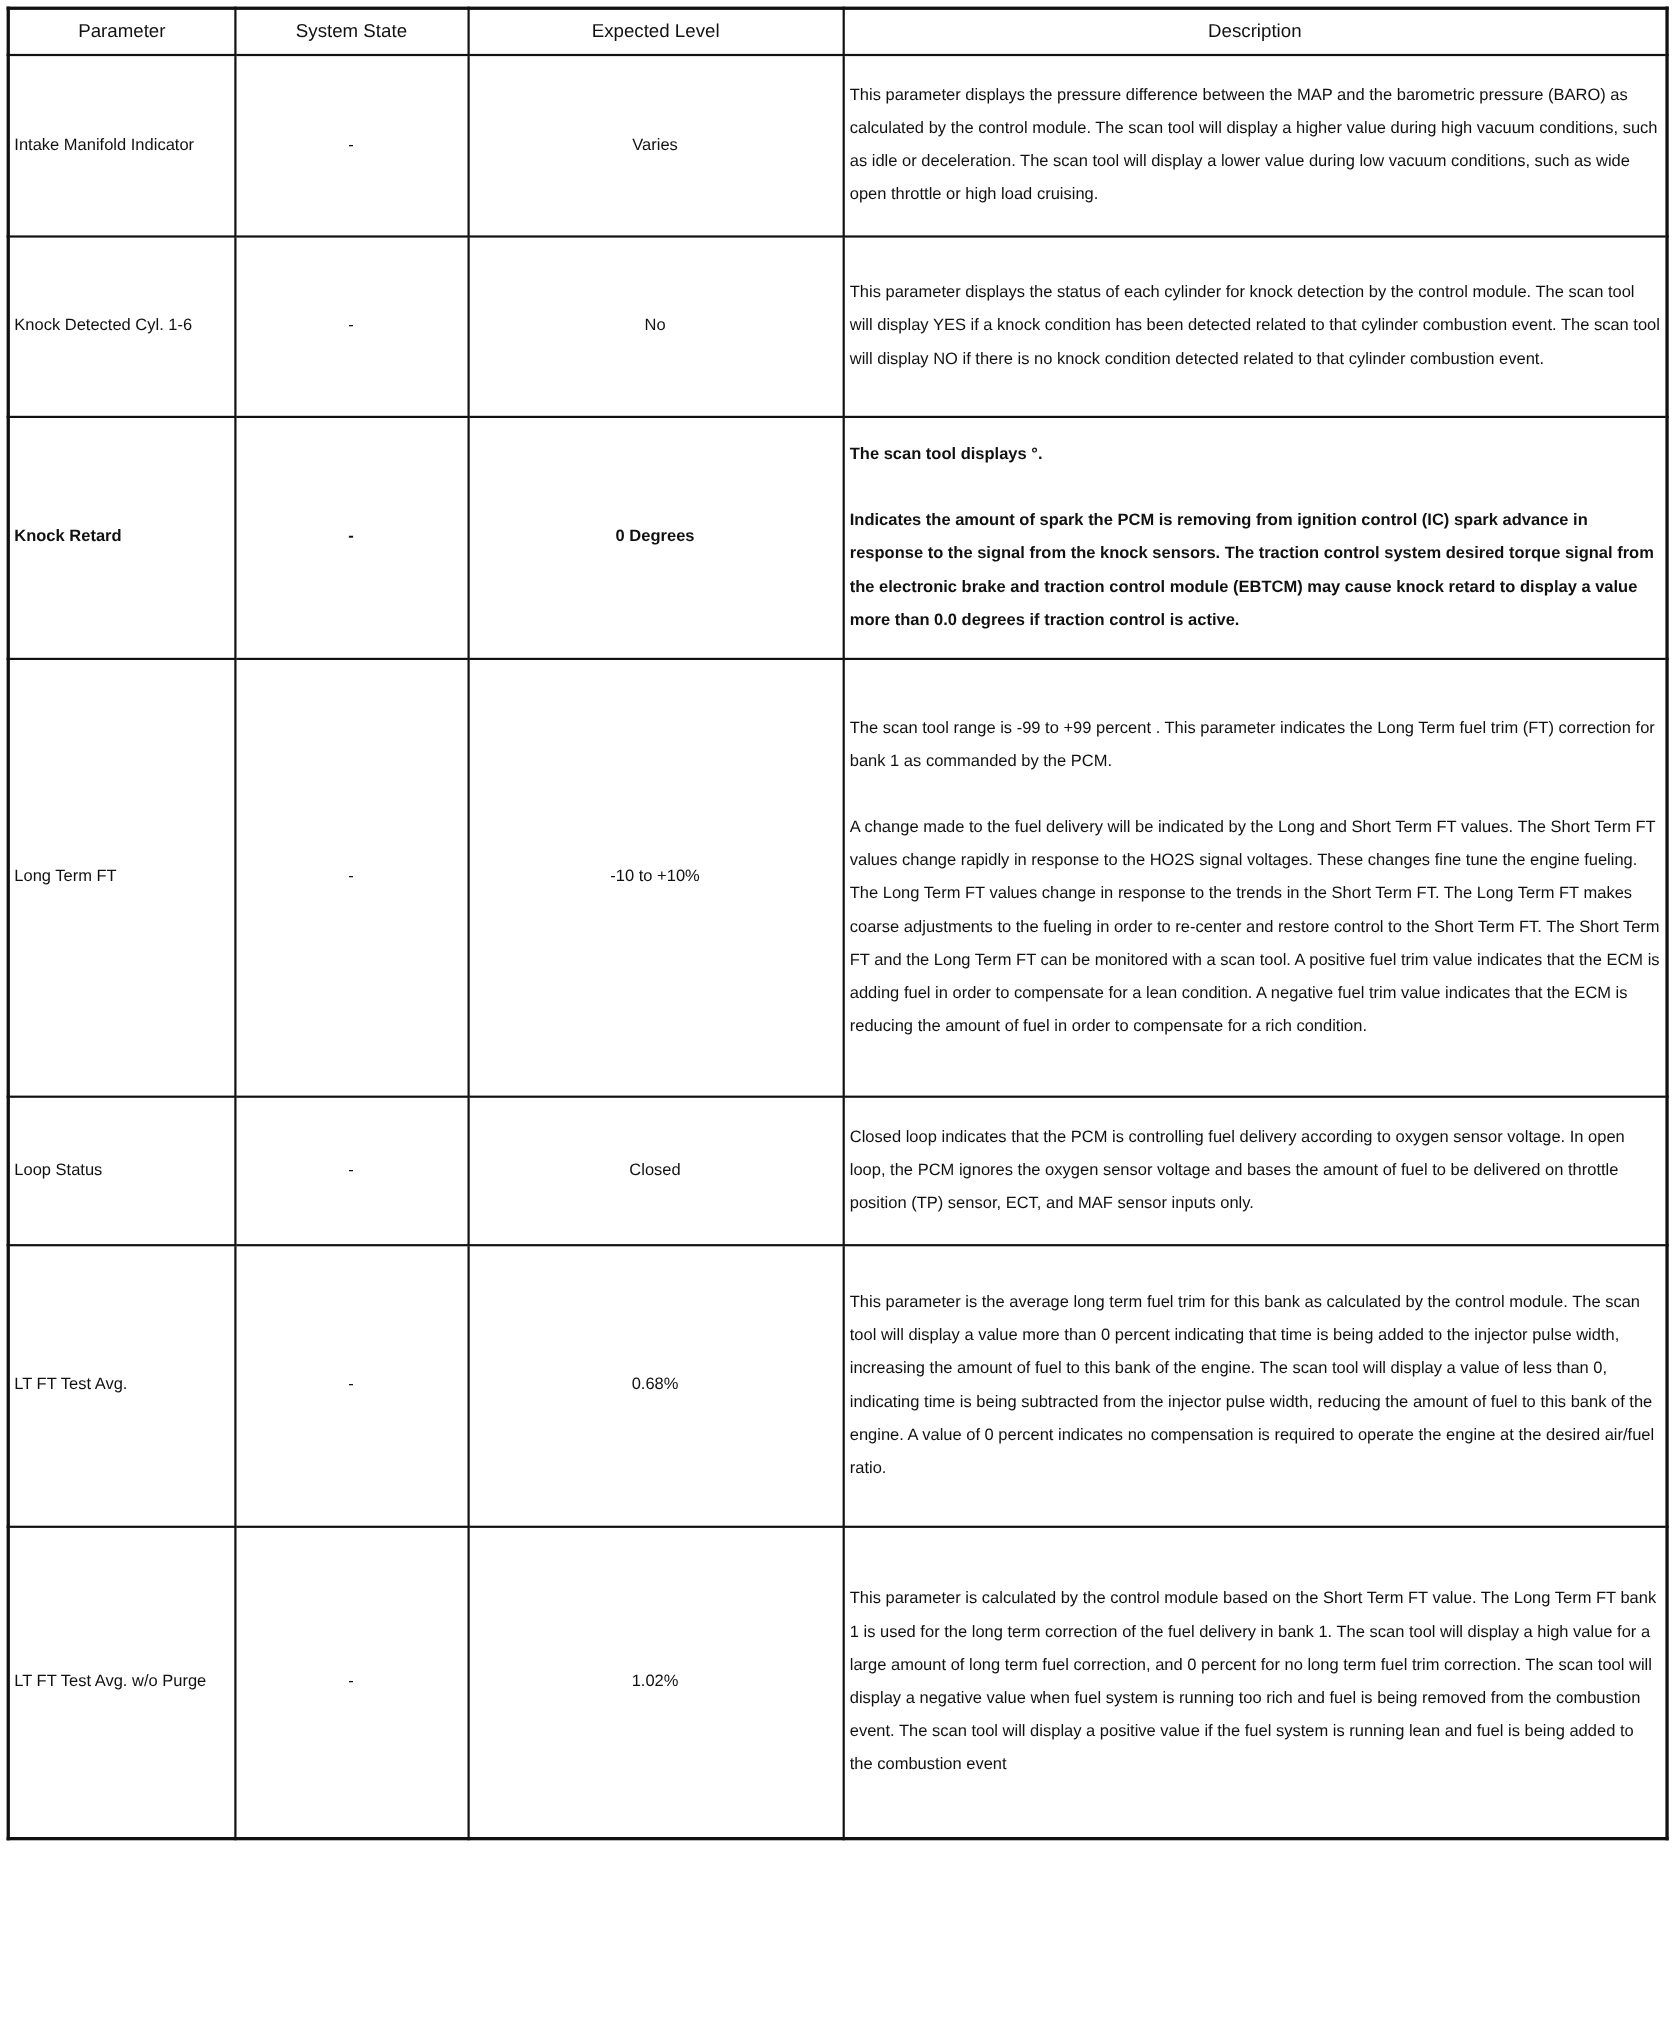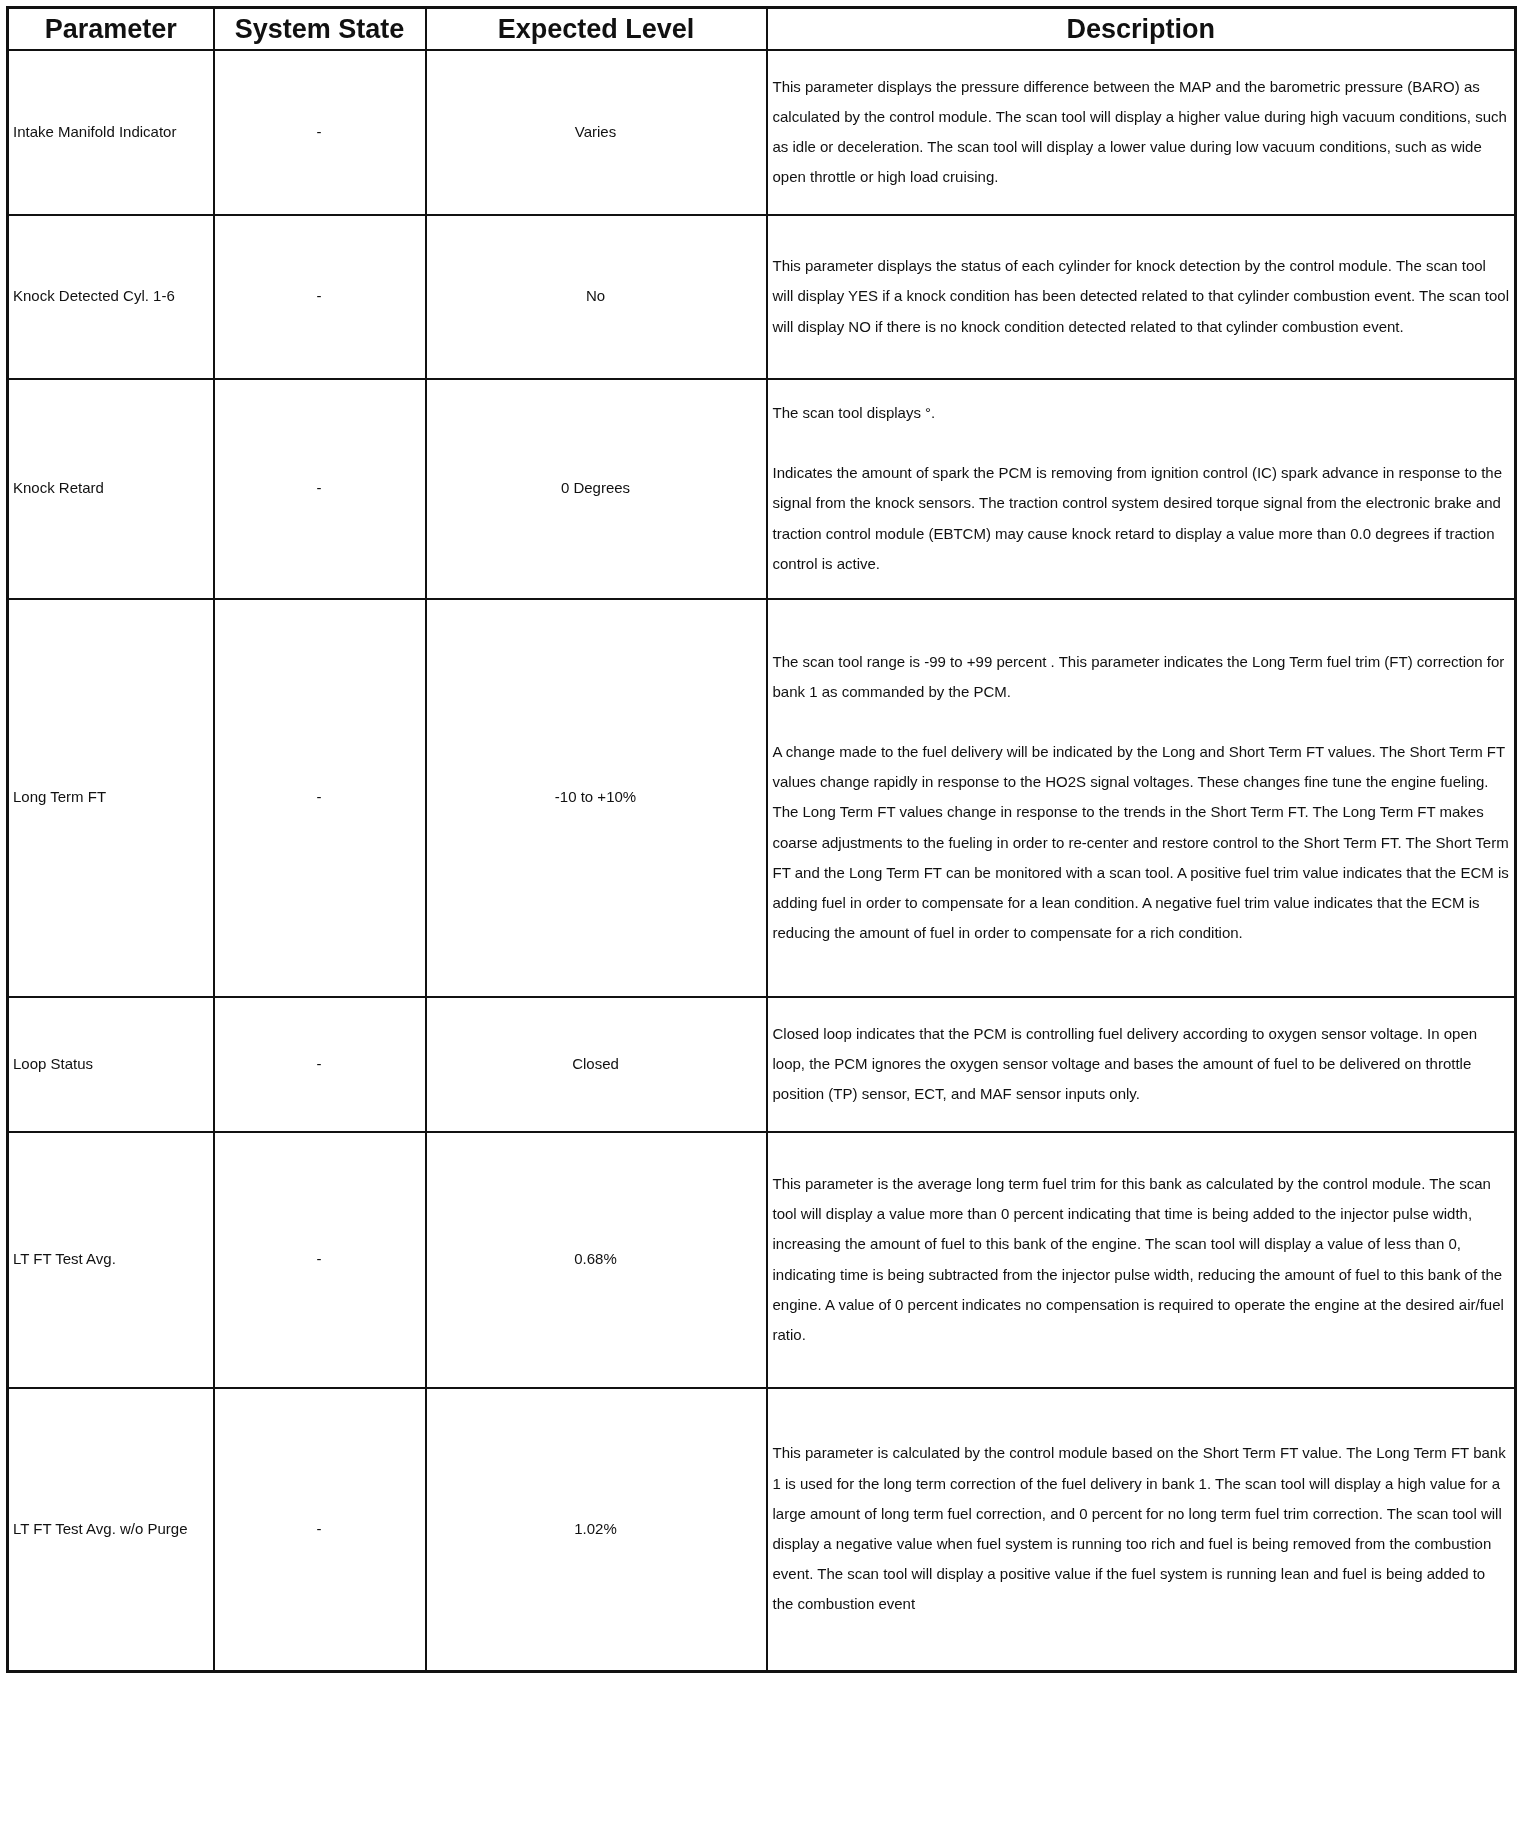--- a/index.html
+++ b/index.html
@@ -4,30 +4,30 @@
 <style>
   html, body { margin: 0; padding: 0; background: #ffffff; }
   body { width: 1520px; height: 1836px; overflow: hidden; font-family: "Liberation Sans", sans-serif; color: #111; }
   .doc { position: absolute; left: 6px; top: 6px; width: 1508px; }
   table { border-collapse: collapse; width: 1508px; table-layout: fixed; border: 3px solid #111; }
   col.c1 { width: 206px; }
   col.c2 { width: 212px; }
   col.c3 { width: 341px; }
   col.c4 { width: 749px; }
   th, td { border: 2px solid #111; vertical-align: middle; }
-  th { font-weight: bold; font-size: 27px; height: 40px; text-align: center; padding: 0 4px; }
+  th { font-weight: normal; font-size: 17px; height: 40px; text-align: center; padding: 0 4px; }
   td { font-size: 15px; line-height: 30.2px; padding: 2px 6px 3px 5px; }
   td.param { text-align: left; padding-left: 4px; }
   td.state, td.expected { text-align: center; }
   td.desc { text-align: left; padding-left: 5px; padding-right: 4px; }
   td.desc p { margin: 0; }
   td.desc p + p { margin-top: 30px; }
   tr.r1 td { height: 158px; }
   tr.r2 td { height: 157px; }
-  tr.r3 td { height: 213px; }
+  tr.r3 td { height: 213px; font-weight: bold; }
   tr.r4 td { height: 391px; }
   tr.r5 td { height: 128px; }
   tr.r6 td { height: 96px; }
   tr.r7 td { height: 97px; }
   tr.r8 td { height: 249px; }
   tr.r9 td { height: 276px; }
 </style>
 </head>
 <body>
 

